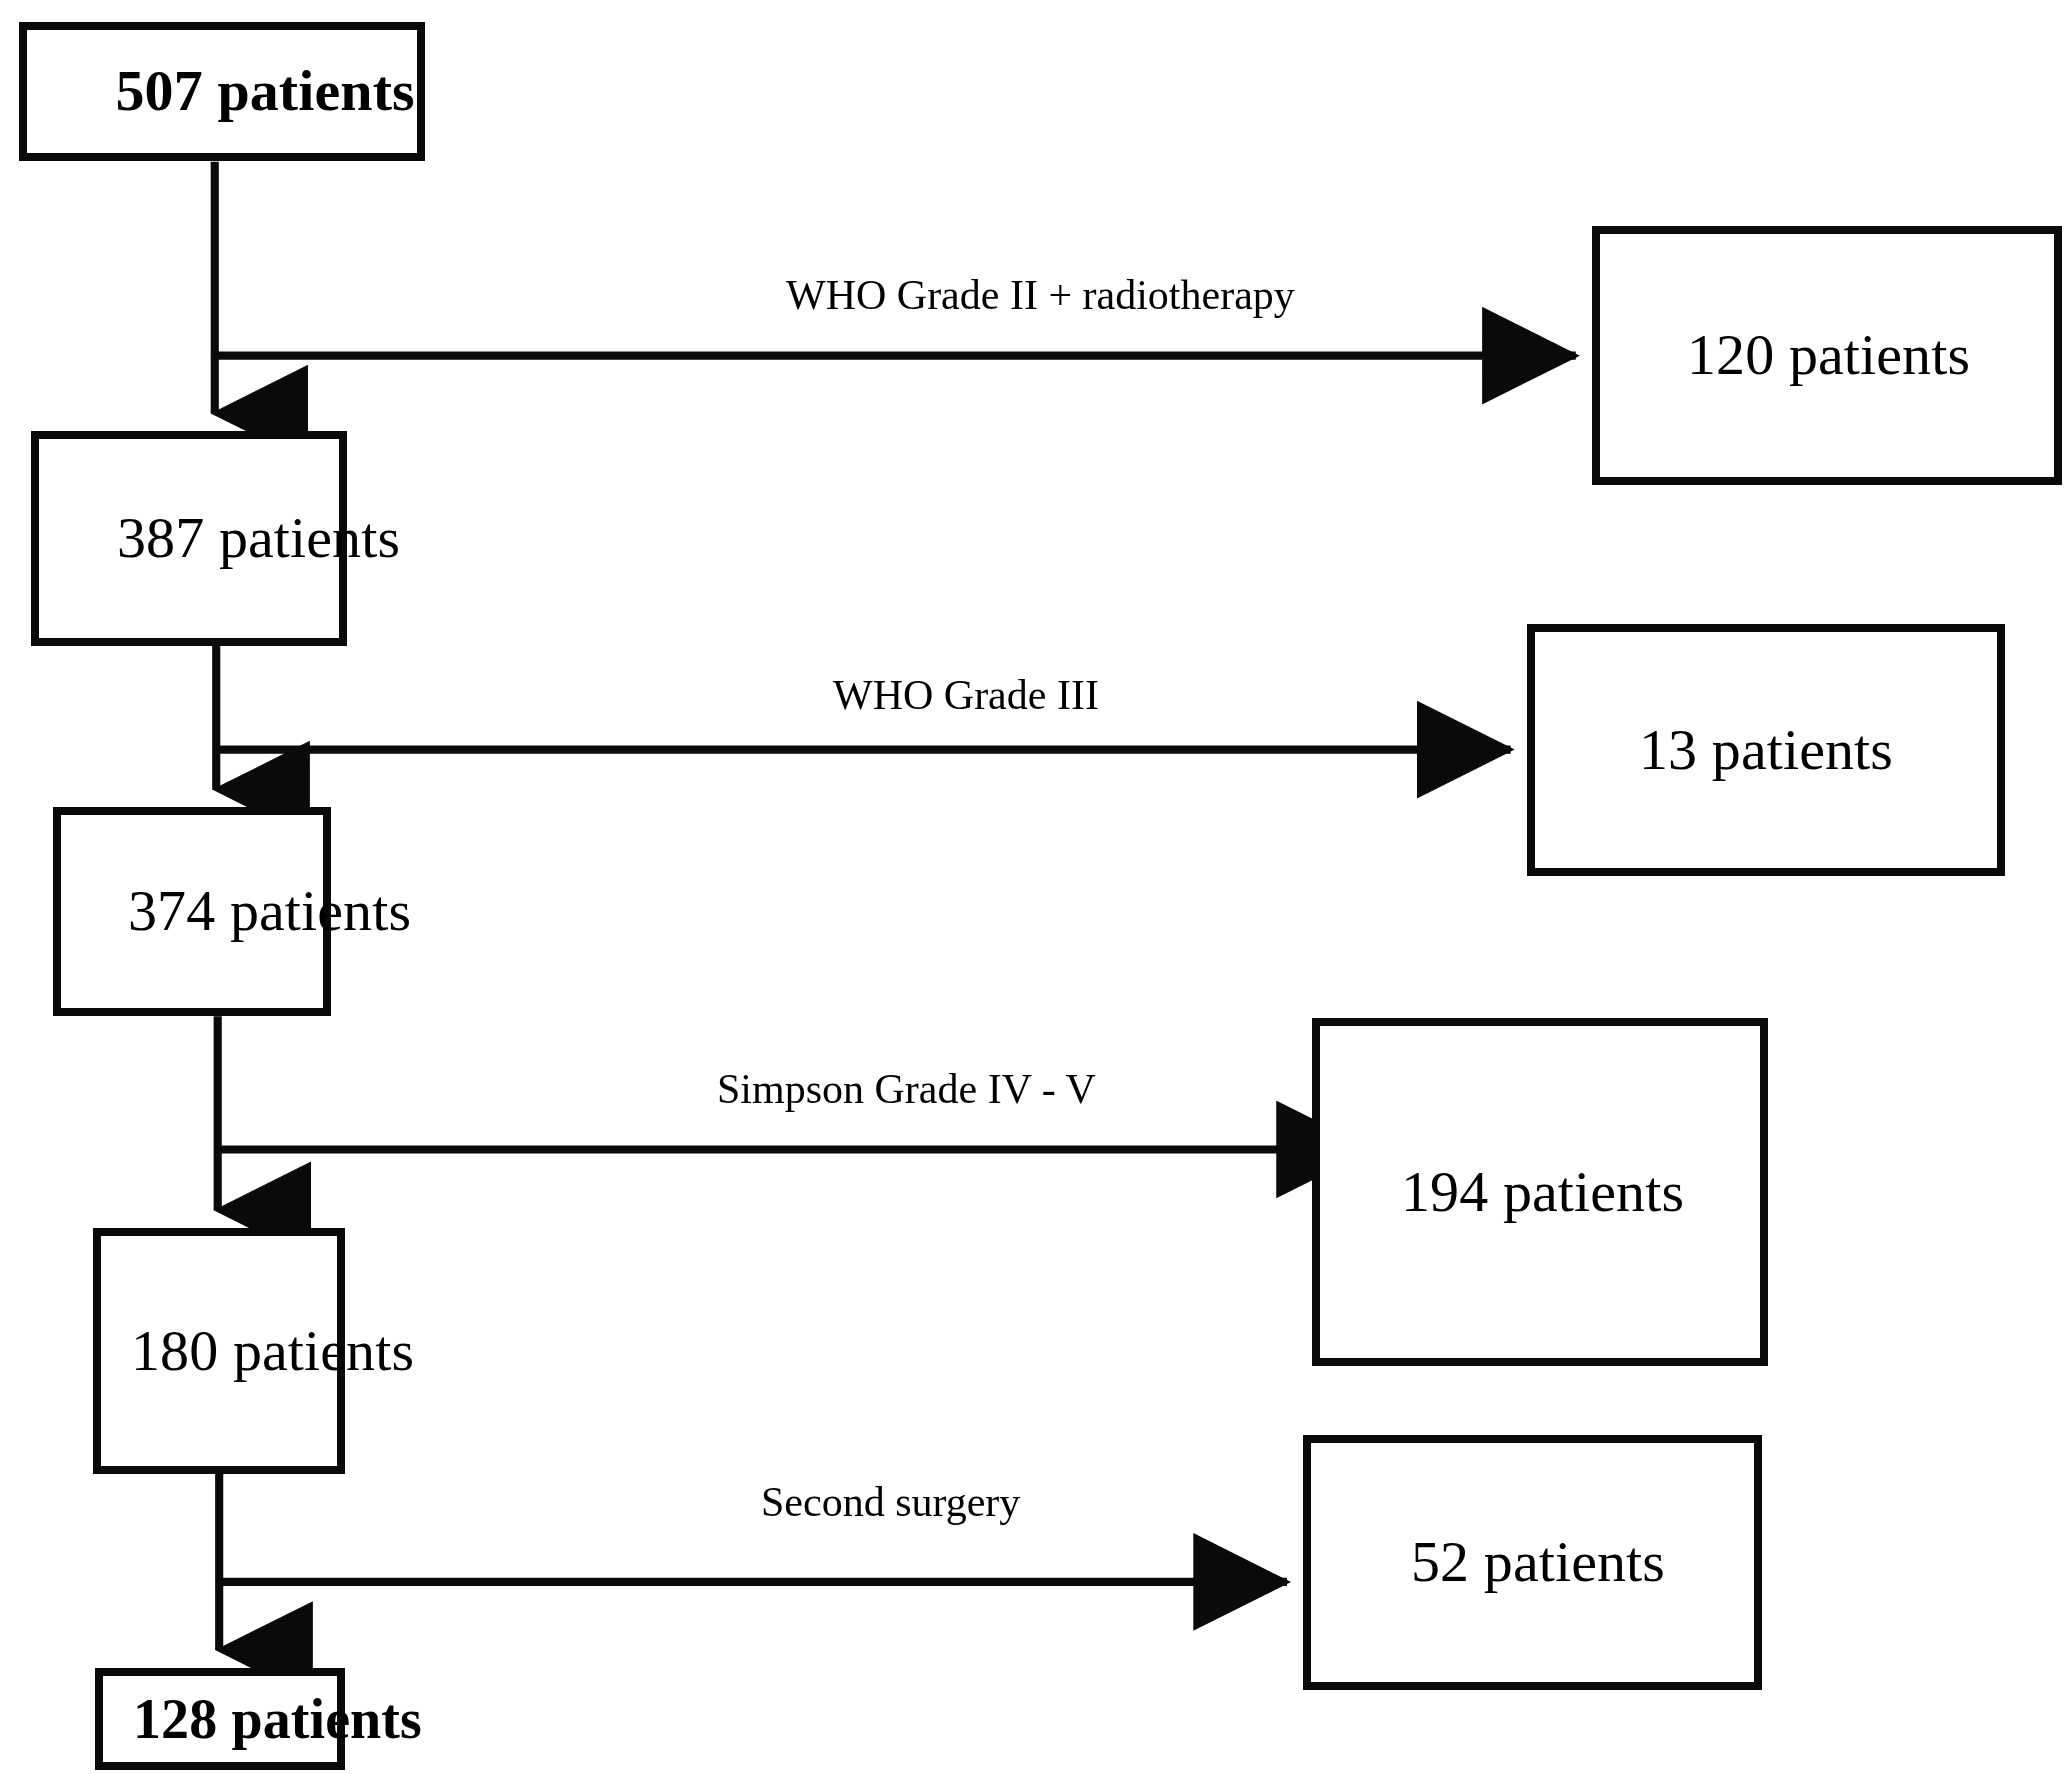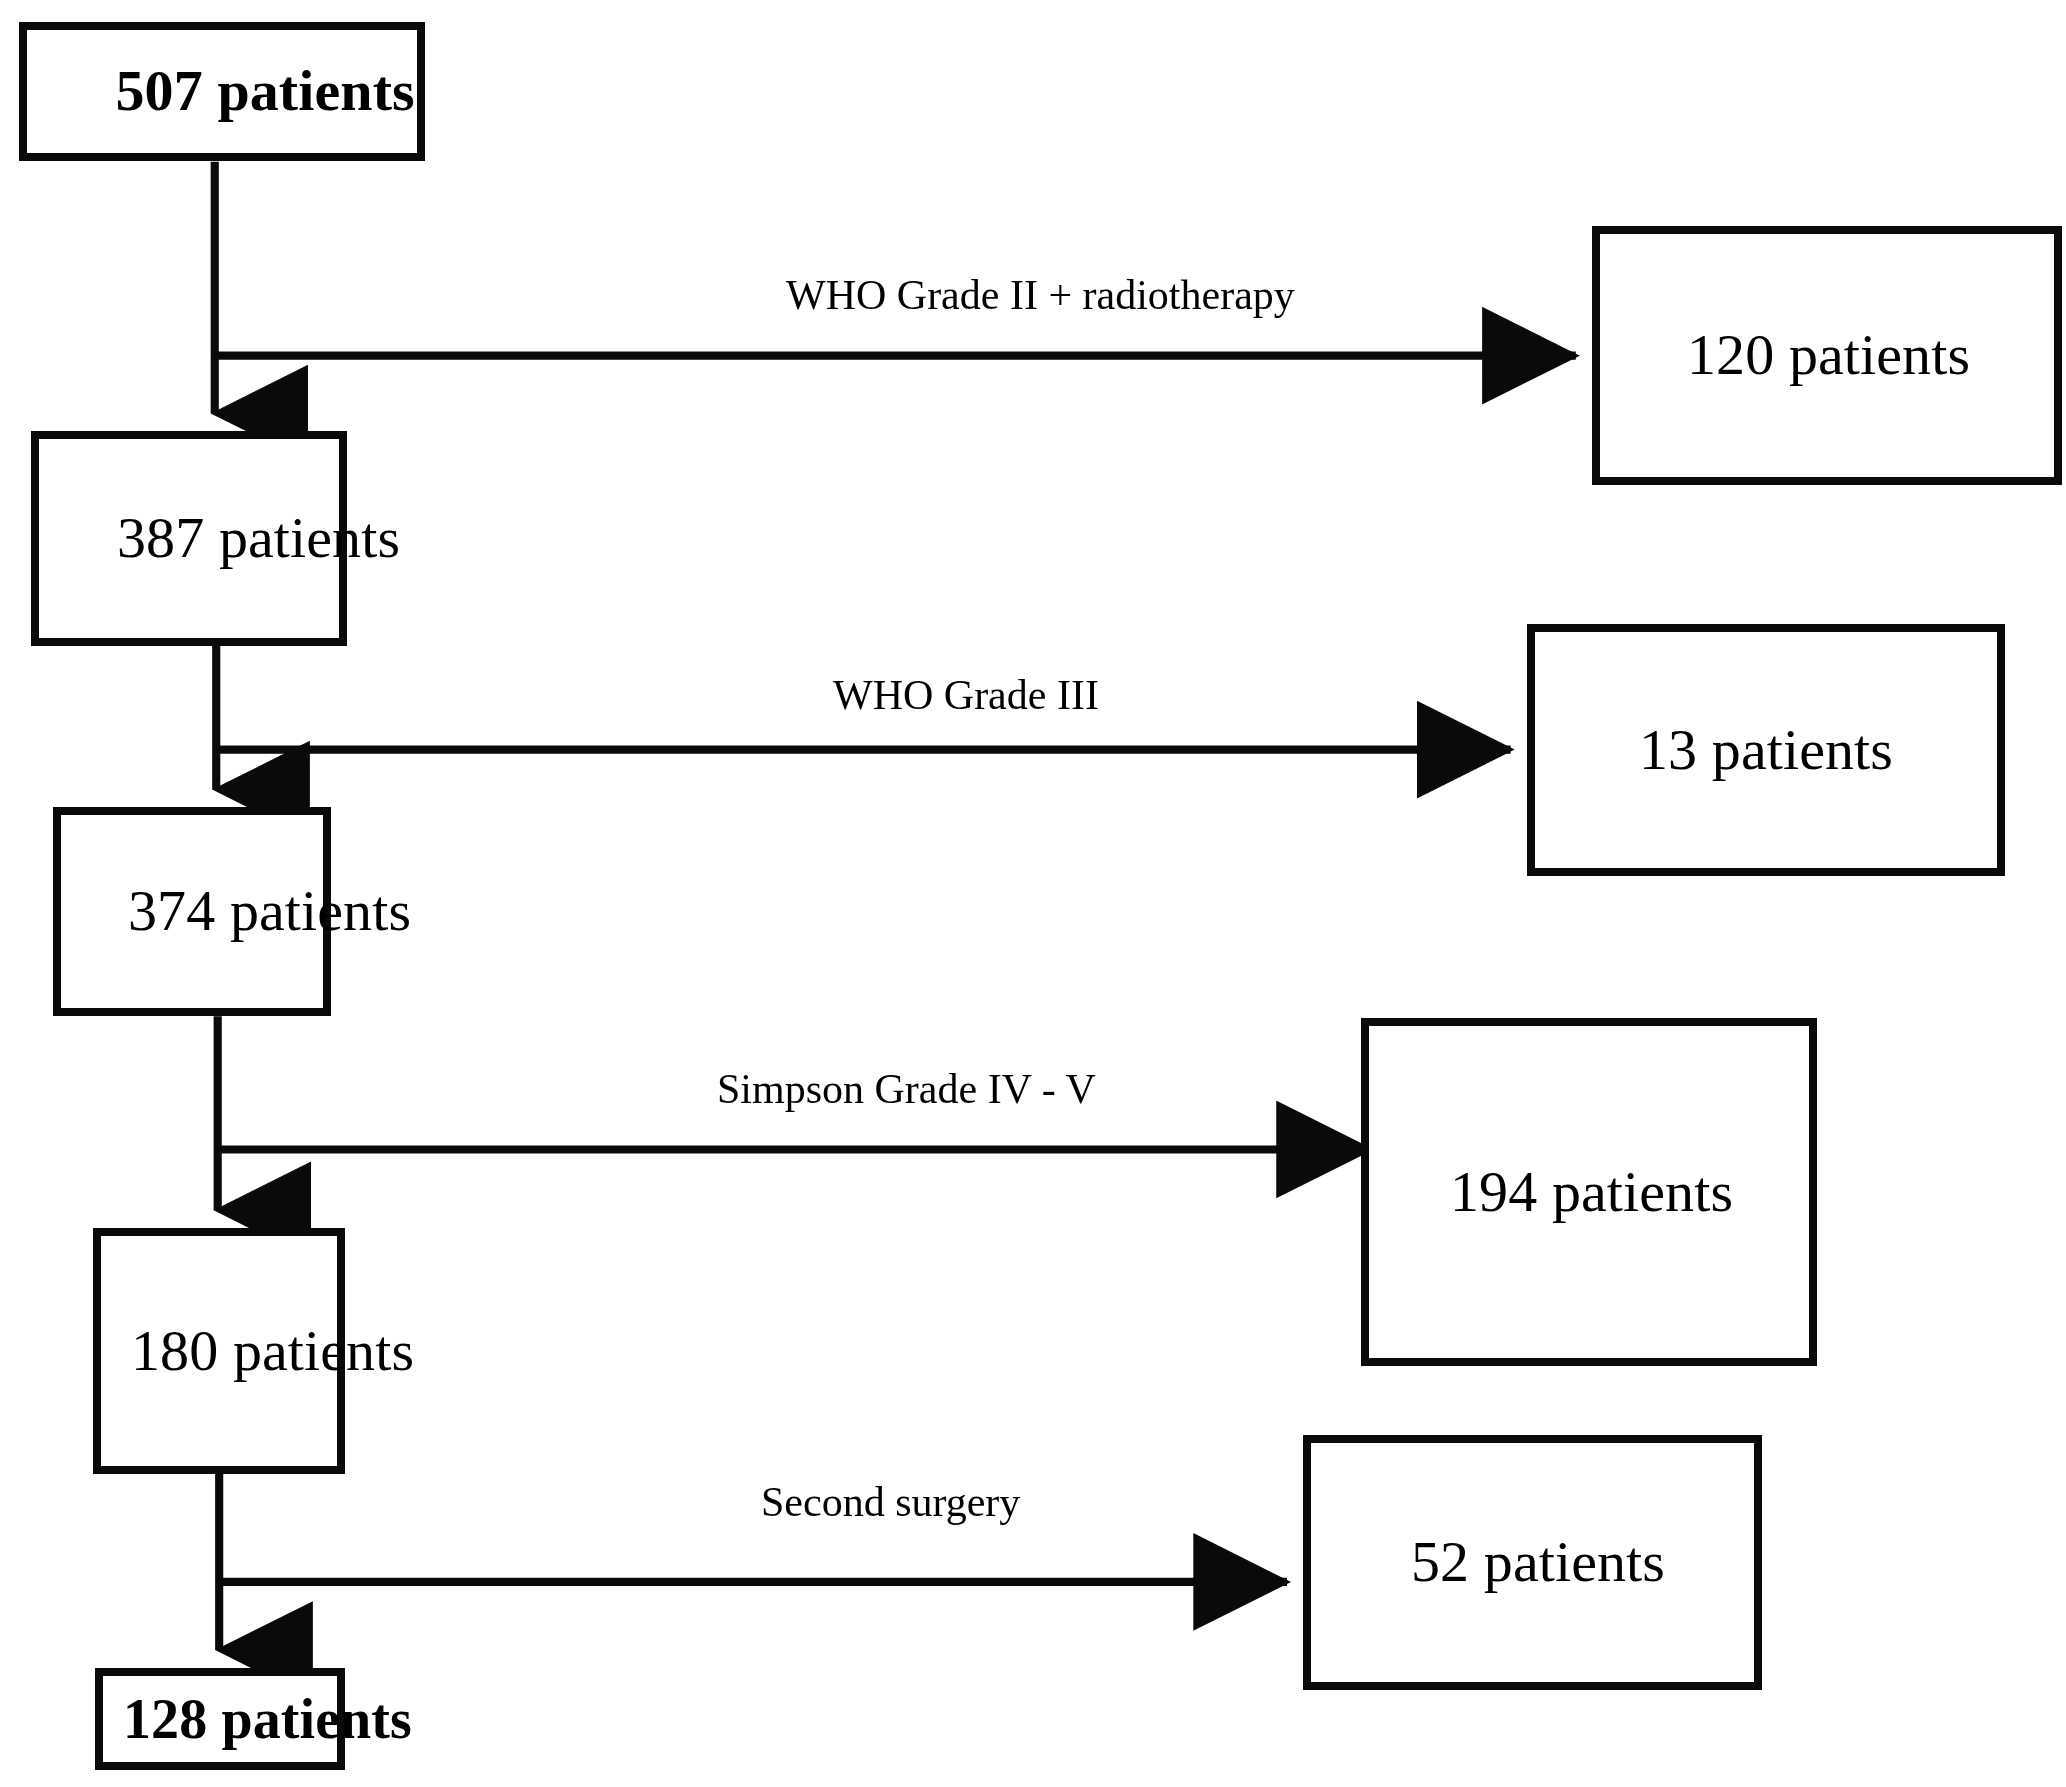--- a/index.html
+++ b/index.html
@@ -51,30 +51,30 @@
   #node-387 { left: 31px;  top: 431px;  width: 316px; height: 215px; }
   #node-387 .node-label { padding-left: 78px; }
 
   #node-374 { left: 53px;  top: 807px; width: 278px; height: 209px; }
   #node-374 .node-label { padding-left: 67px; }
 
   #node-180 { left: 93px; top: 1228px; width: 252px; height: 246px; }
   #node-180 .node-label { padding-left: 30px; }
 
   #node-128 { left: 95px; top: 1668px; width: 250px; height: 102px; }
-  #node-128 .node-label { padding-left: 20px; font-size: 56px; }
+  #node-128 .node-label { padding-left: 30px; font-size: 56px; }
 
   
   #node-120 { left: 1592px; top: 226px;  width: 470px; height: 259px; }
   #node-120 .node-label { padding-left: 87px; }
 
   #node-13  { left: 1527px; top: 624px;  width: 478px; height: 252px; }
   #node-13  .node-label { padding-left: 104px; }
 
-  #node-194 { left: 1361px; top: 1018px; width: 456px; height: 348px; }
+  #node-194 { left: 1312px; top: 1018px; width: 456px; height: 348px; }
   #node-194 .node-label { padding-left: 81px; }
 
   #node-52  { left: 1303px; top: 1435px; width: 459px; height: 255px; }
   #node-52  .node-label { padding-left: 100px; }
 
   .edge-label {
     position: absolute;
     font-size: 42px;
     line-height: 1;
     white-space: nowrap;

